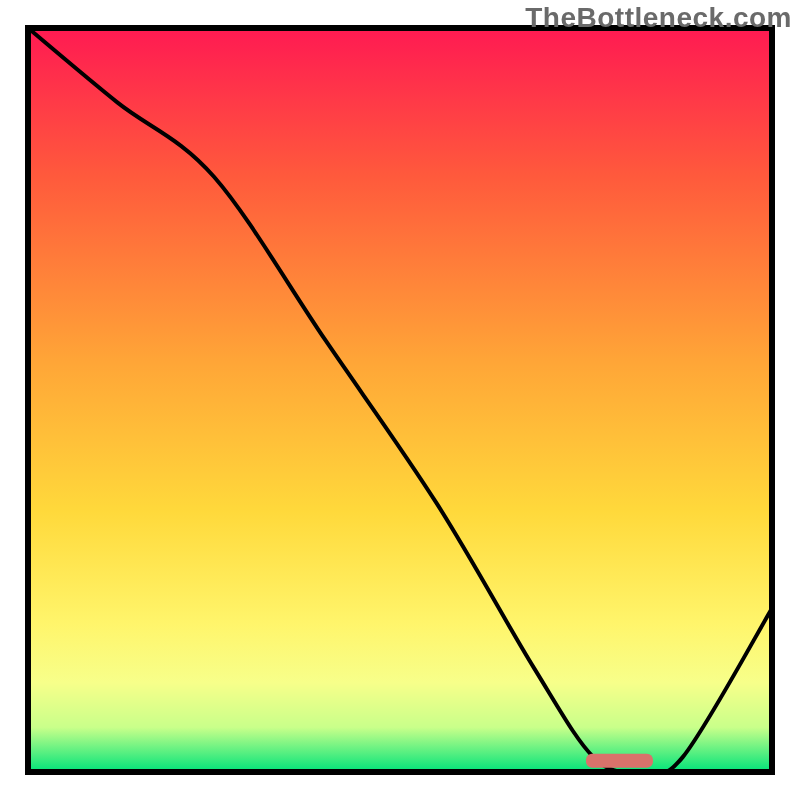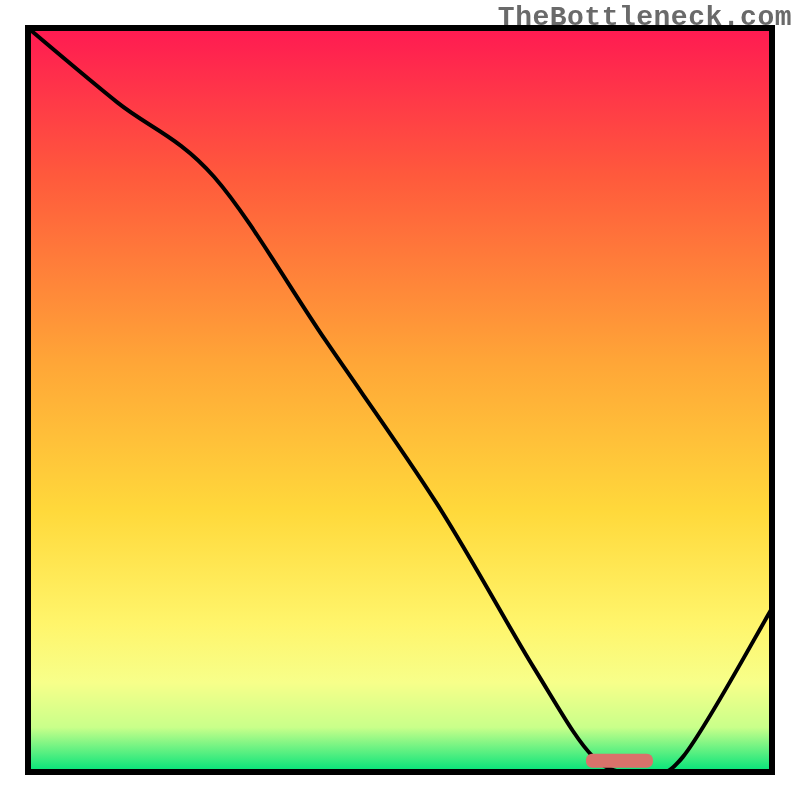--- a/index.html
+++ b/index.html
@@ -20,21 +20,21 @@
     box-sizing: border-box;
   }
   .watermark {
     position: absolute;
     top: 2px;
     right: 8px;
     font-size: 28px;
     font-weight: 600;
     color: #6a6a6a;
     letter-spacing: 0.5px;
-    font-family: Liberation Mono, monospace;
+    font-family: Liberation Sans, sans-serif;
   }
   svg {
     display: block;
   }
 </style>
 </head>
 <body>
 
 <div class="frame">
   <svg id="chart-svg" width="800" height="800" viewBox="0 0 800 800">

